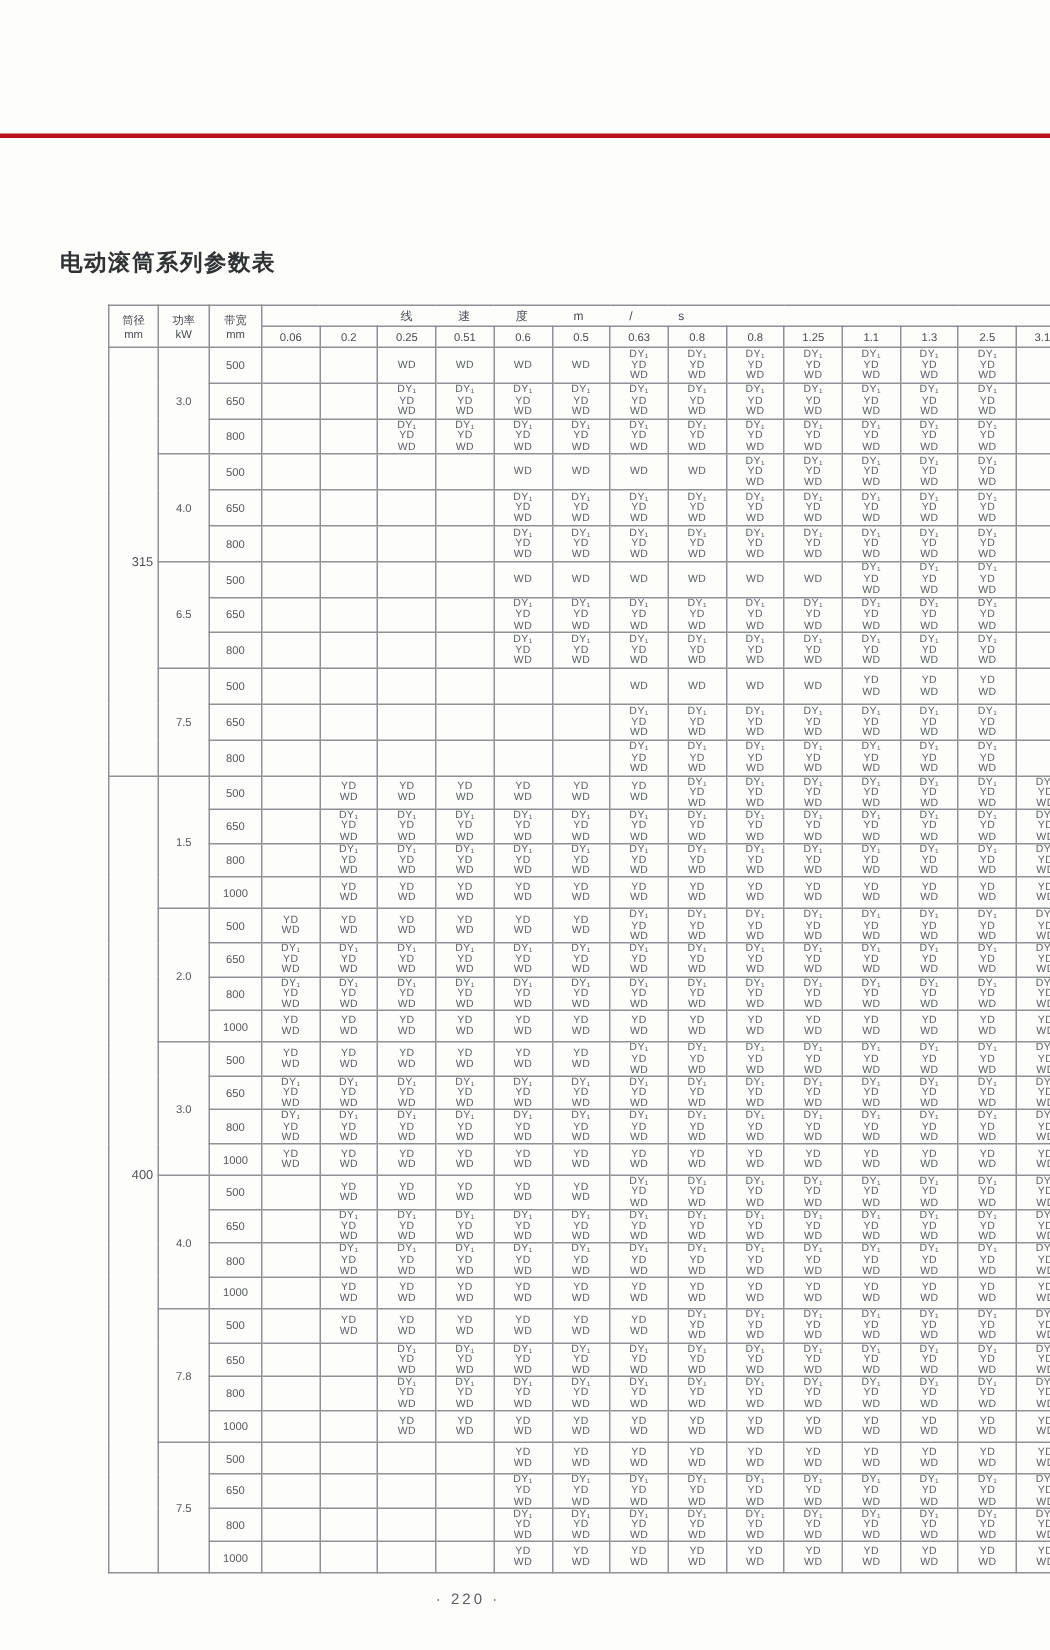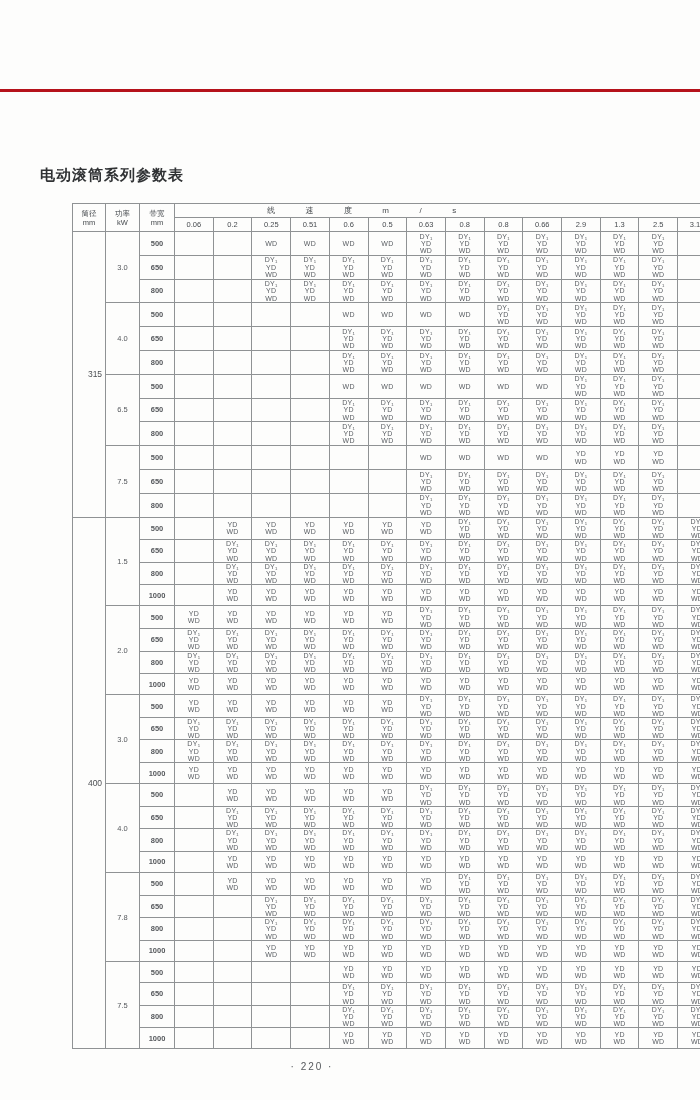--- a/index.html
+++ b/index.html
@@ -14,21 +14,21 @@
                color:#5c6065;overflow:hidden;}
   .c-d{width:33px}.c-p{width:34px}.c-w{width:35px}.c-s{width:38.71px}
   .params thead th{height:13px;font-size:7.5px;font-weight:normal;color:#474b4f;line-height:8px;}
   .corner div{line-height:9px;}
   .axis .axparts{display:flex;justify-content:space-between;margin-left:17%;width:35%;
                  font-size:8px;color:#474b4f;}
   tr.g0 td{height:22.8px;}
   tr.g1 td{height:20.2px;}
   td.sc{font-size:7px;line-height:7.2px;letter-spacing:0.3px;}
   td.sc div{height:7.2px;}
-  td.bw{font-size:7.5px;color:#55585c;font-weight:bold;}
+  td.bw{font-size:7.5px;color:#55585c;}
   td.pw{font-size:7.5px;color:#55585c;}
   td.diam{font-size:8.5px;color:#4c4f53;padding-left:12px;}
   tr.diam-top td{border-top:1px solid #6f7274;}
   .pageno{position:absolute;left:0;top:1061px;width:624px;text-align:center;
           font-size:10px;color:#55585c;letter-spacing:2px;}
 </style>
 </head>
 <body>
 
 <div class="page">
@@ -70,22 +70,22 @@
       <tr>
           <th>0.06</th>
           <th>0.2</th>
           <th>0.25</th>
           <th>0.51</th>
           <th>0.6</th>
           <th>0.5</th>
           <th>0.63</th>
           <th>0.8</th>
           <th>0.8</th>
-          <th>0.66</th>
-          <th>2.9</th>
+          <th>1.25</th>
+          <th>1.1</th>
           <th>1.3</th>
           <th>2.5</th>
           <th>3.15</th>
         </tr>
     </thead>
     <tbody>
         <tr class="g0">
           <td rowspan="12" class="diam">315</td>
           <td rowspan="3" class="pw">3.0</td>
           <td class="bw">500</td>

